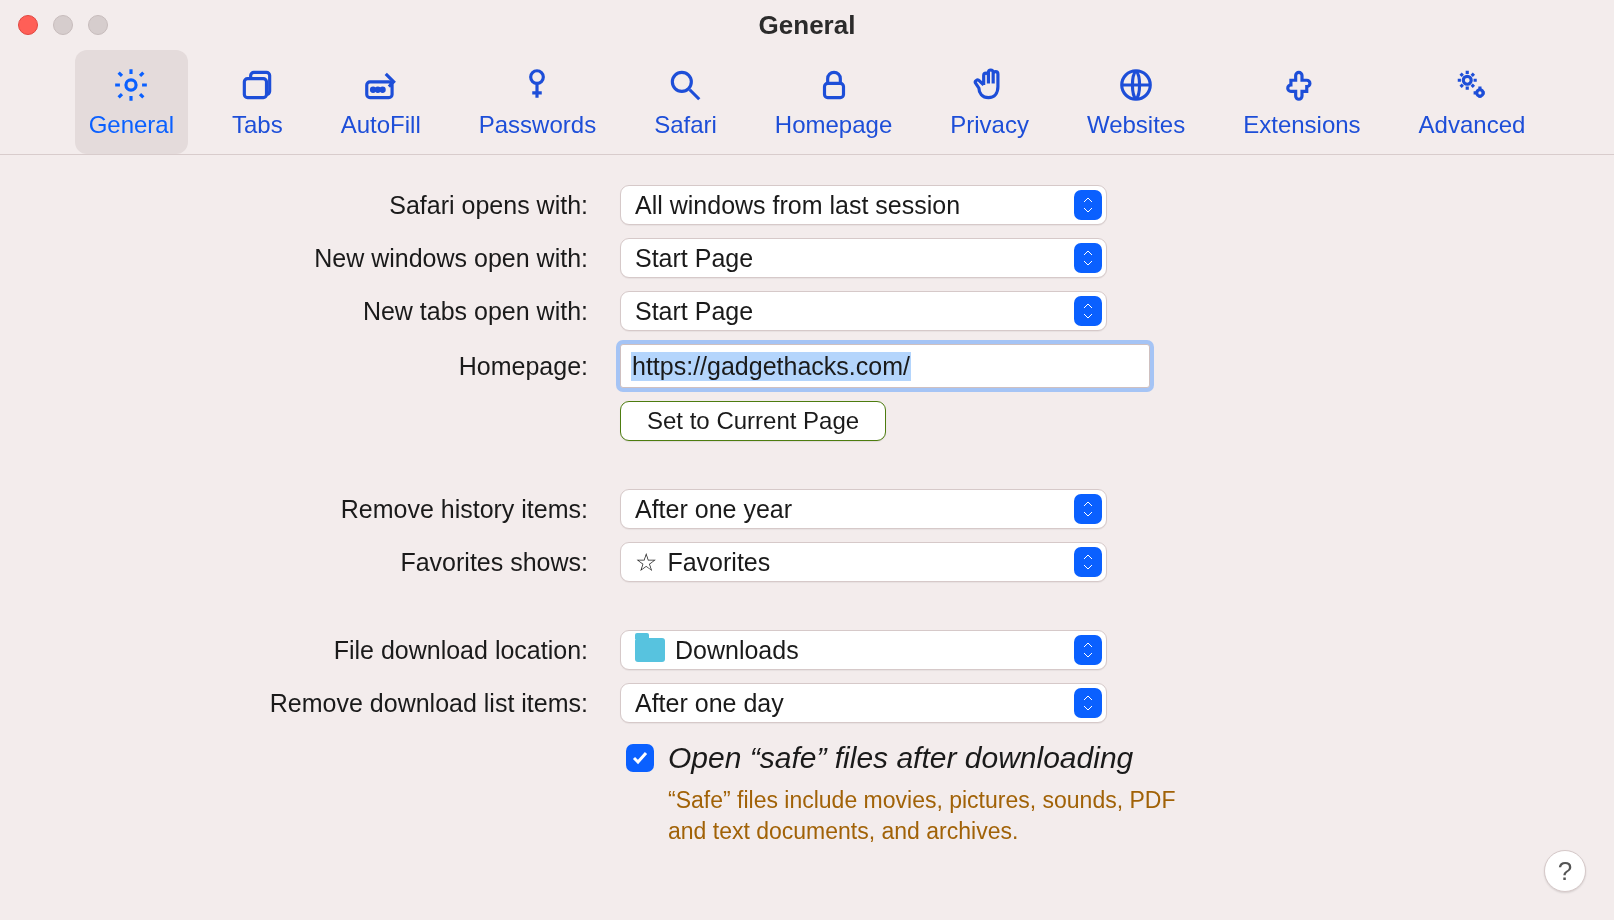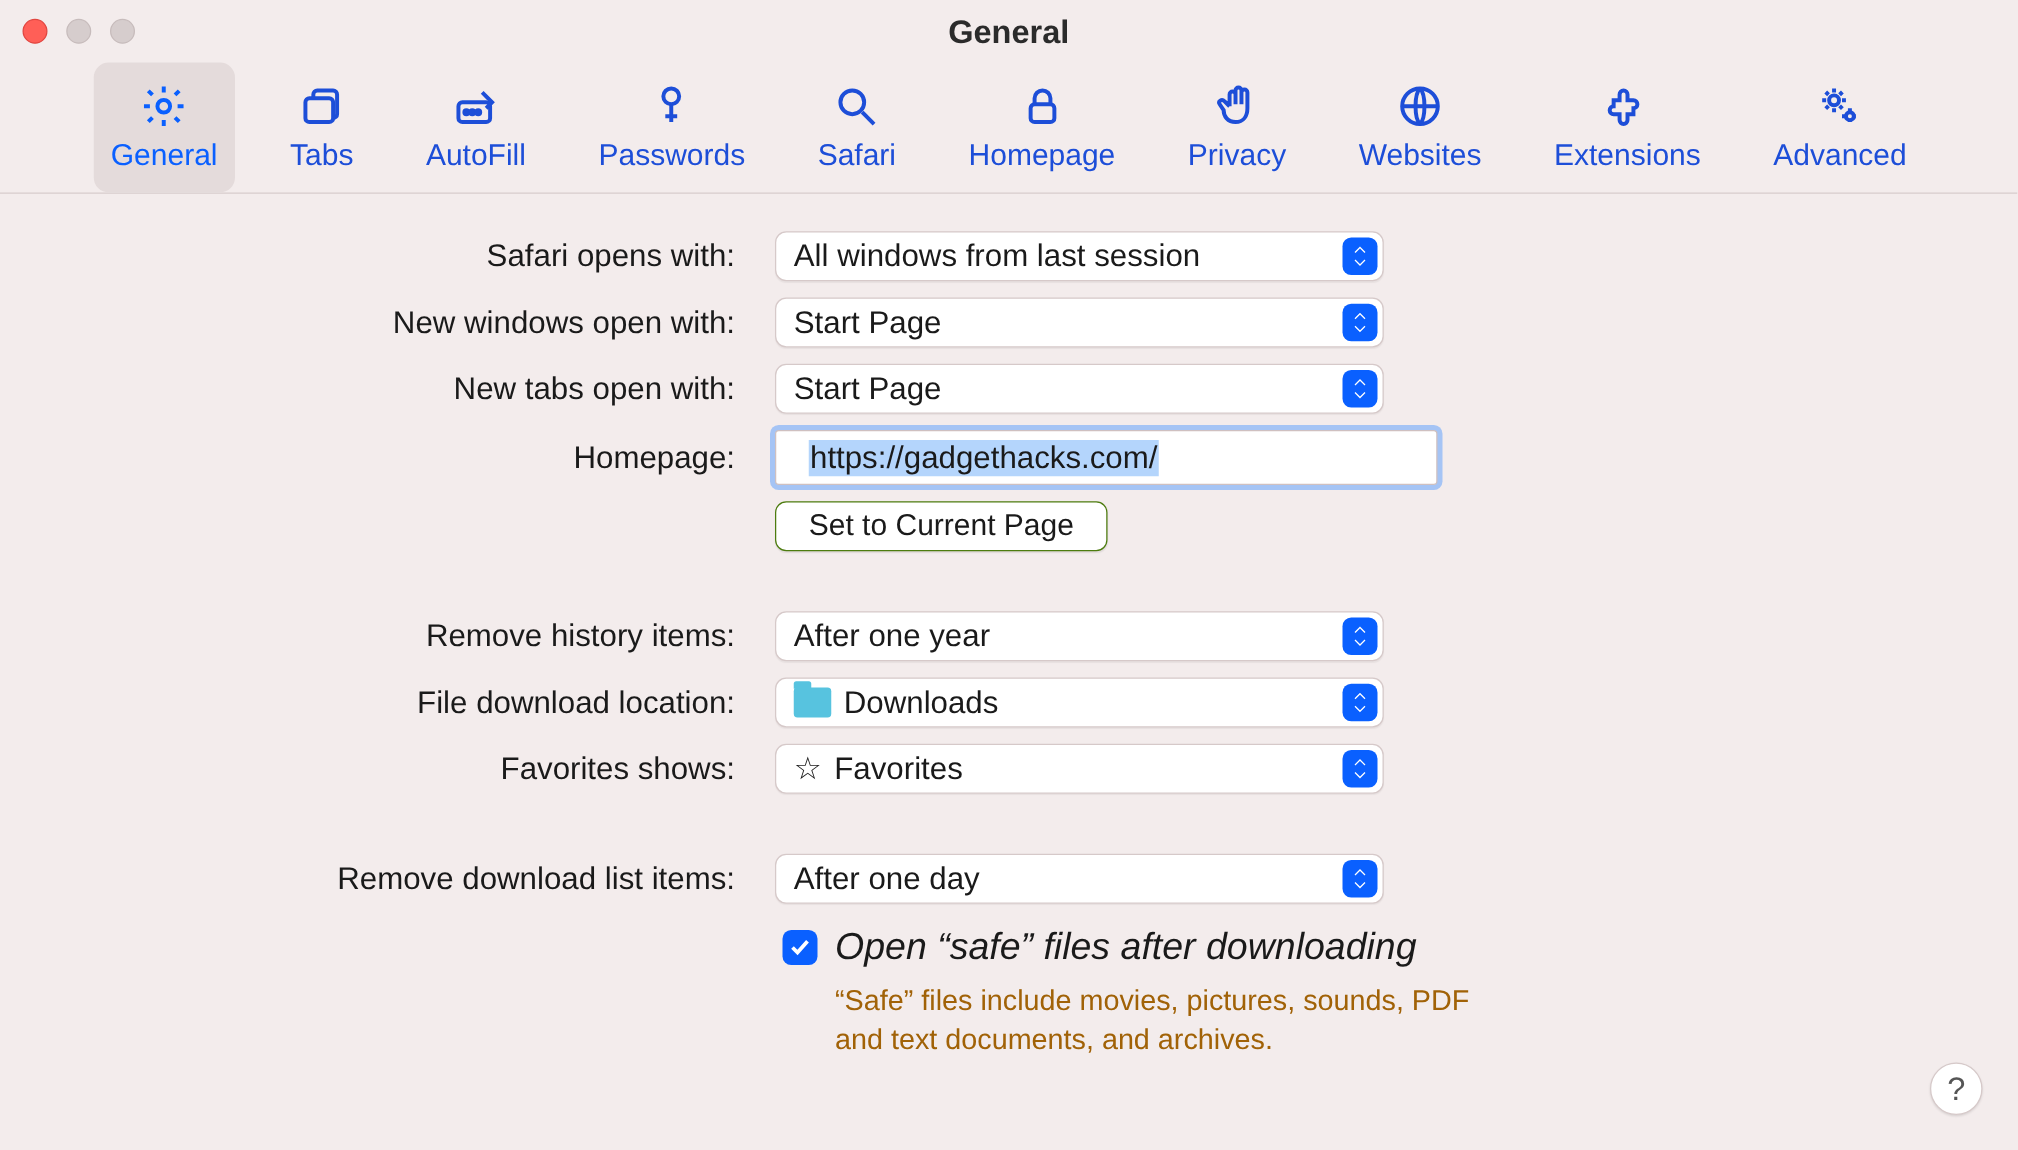--- a/index.html
+++ b/index.html
@@ -113,21 +113,21 @@
       border-radius: 2px 2px 0 0;
     }
     .input-ctl {
       height: 44px;
       width: 530px;
       background: #fff;
       border: 1px solid #cfc0c0;
       border-radius: 3px;
       display: flex;
       align-items: center;
-      padding: 0 26px;
+      padding: 0 10px;
       font-size: 25px;
       box-shadow: 0 0 0 4px #a5c4f5;
     }
     .input-ctl .text-val { background: #b4d5fc; padding: 0 1px; }
     .btn {
       height: 40px;
       background: #fff;
       border: 1px solid #4d7c0f;
       border-radius: 9px;
       padding: 0 26px;
@@ -342,38 +342,38 @@
     <div class="select-ctl">
       <span>After one year</span>
       <span class="stepper">
           <svg width="14" height="22" viewBox="0 0 14 22" fill="none">
             <path d="M3 8l4-4 4 4M3 14l4 4 4-4"></path>
           </svg>
         </span>
     </div>
   </div>
 
+  <div class="form-row push-gap">
+    <div class="label">Favorites shows:</div>
+    <div class="select-ctl">
+      <span class="fav-star">☆</span>
+      <span>Favorites</span>
+      <span class="stepper">
+          <svg width="14" height="22" viewBox="0 0 14 22" fill="none">
+            <path d="M3 8l4-4 4 4M3 14l4 4 4-4"></path>
+          </svg>
+        </span>
+    </div>
+  </div>
+
   <div class="form-row">
     <div class="label">File download location:</div>
     <div class="select-ctl">
       <span class="folder-icon"></span>
       <span>Downloads</span>
-      <span class="stepper">
-          <svg width="14" height="22" viewBox="0 0 14 22" fill="none">
-            <path d="M3 8l4-4 4 4M3 14l4 4 4-4"></path>
-          </svg>
-        </span>
-    </div>
-  </div>
-
-  <div class="form-row push-gap">
-    <div class="label">Favorites shows:</div>
-    <div class="select-ctl">
-      <span class="fav-star">☆</span>
-      <span>Favorites</span>
       <span class="stepper">
           <svg width="14" height="22" viewBox="0 0 14 22" fill="none">
             <path d="M3 8l4-4 4 4M3 14l4 4 4-4"></path>
           </svg>
         </span>
     </div>
   </div>
 
   <div class="form-row">
     <div class="label">Remove download list items:</div>

